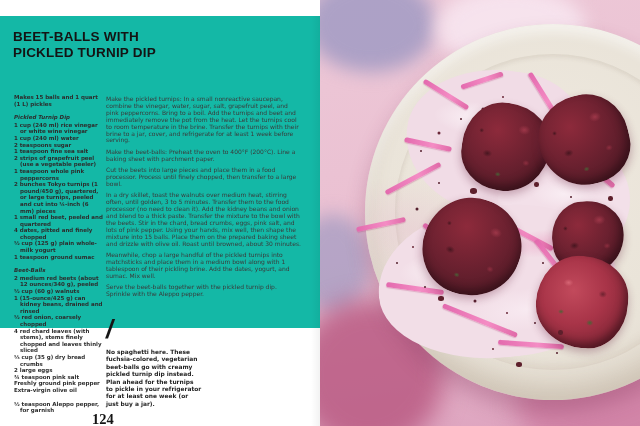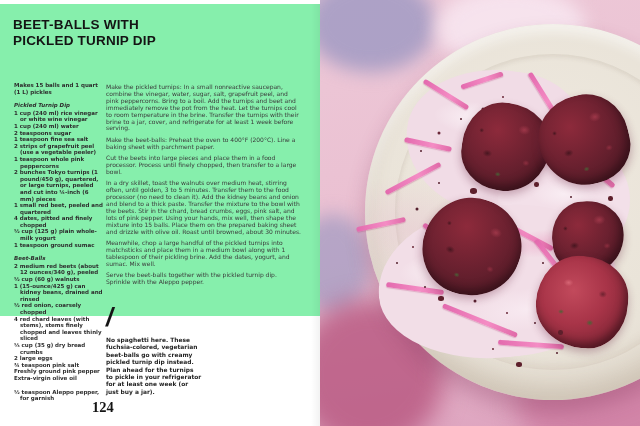--- a/index.html
+++ b/index.html
@@ -2,21 +2,21 @@
 <html><head>
 <meta charset="utf-8">
 <style>
   html,body{margin:0;padding:0;}
   body{
     width:640px;height:426px;position:relative;overflow:hidden;
     background:#ffffff;font-family:"DejaVu Sans",sans-serif;
     -webkit-font-smoothing:antialiased;
   }
   
-  .left-page{position:absolute;left:0;top:4px;width:320px;height:312px;background:#86efac;}
+  .left-page{position:absolute;left:0;top:16px;width:320px;height:312px;background:#14b8a6;}
   .gutter{position:absolute;left:311px;top:0;width:9px;height:426px;
     background:linear-gradient(90deg,rgba(0,0,0,0) 0%,rgba(0,0,0,0.05) 100%);}
   .title{
     position:absolute;left:13px;top:13px;width:290px;
     font-family:"Liberation Sans",sans-serif;font-weight:900;
     font-size:13.5px;line-height:15.5px;letter-spacing:.2px;color:#141414;
   }
   .ing-col{
     position:absolute;left:14px;top:78px;width:90px;
     font-size:5.5px;line-height:6.6px;font-weight:700;color:#2d2d2d;

